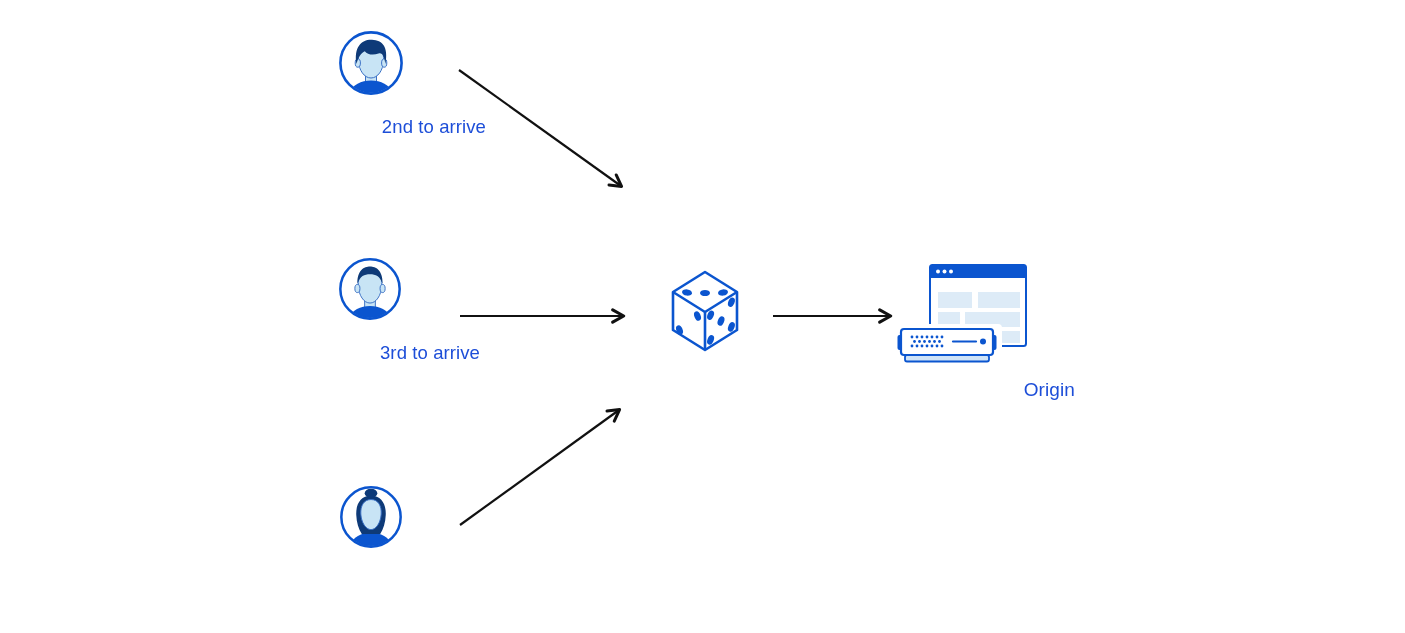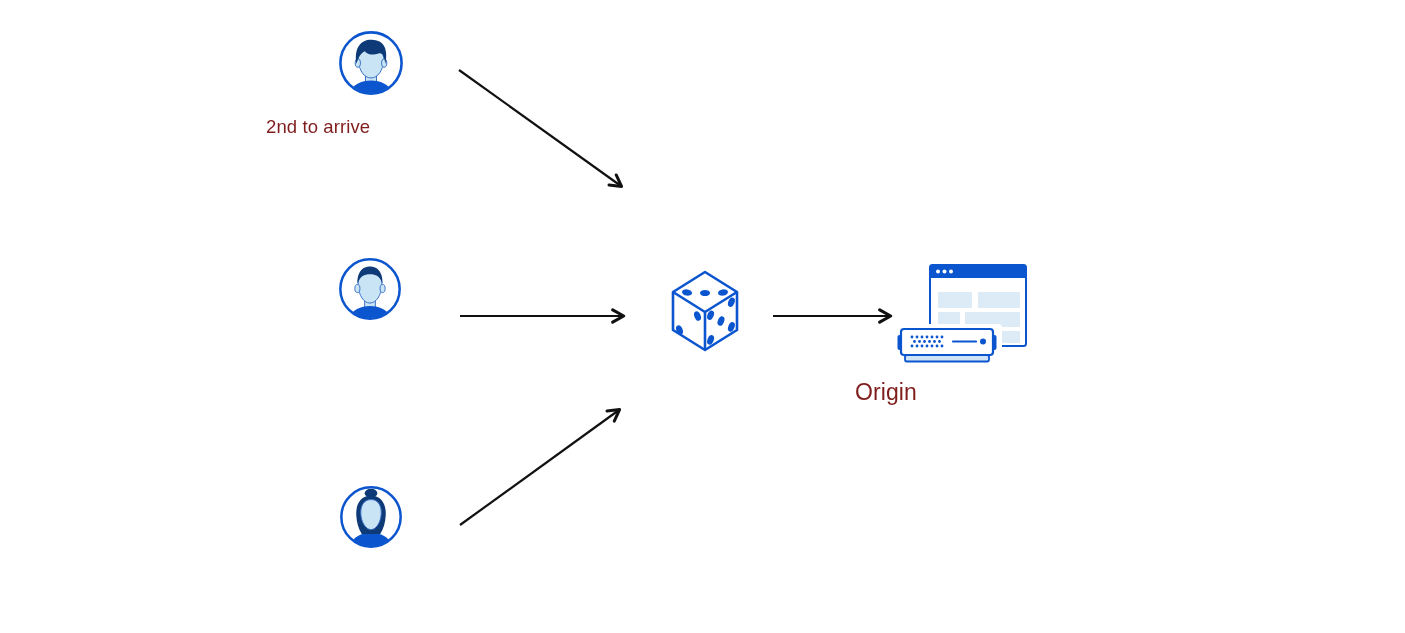--- a/index.html
+++ b/index.html
@@ -12,23 +12,23 @@
     position: relative;
     width: 1405px;
     height: 633px;
     background: #ffffff;
     overflow: hidden;
   }
   .abs { position: absolute; }
   .node-label {
     position: absolute;
     width: 220px;
-    text-align: left;
+    text-align: right;
     font-size: 18.5px;
-    color: #7f1d1d;
+    color: #1d4ed8;
     letter-spacing: 0.1px;
   }
   svg { display: block; }
 </style>
 </head>
 <body>
 
 <div class="canvas">
 
   <svg class="abs" style="left:0;top:0" width="1405" height="633" viewBox="0 0 1405 633">
@@ -78,20 +78,21 @@
         <path d="M33,50.5 C22,50.5 12.5,56 9.5,66 L56.5,66 C53.5,56 44,50.5 33,50.5 Z" fill="#0b55cf"></path>
         <path d="M33,13.5 C41.5,13.5 45.7,20.5 45.1,30 C44.5,39.5 39.5,47.5 33,47.5 C26.5,47.5 21.5,39.5 20.9,30 C20.3,20.5 24.5,13.5 33,13.5 Z" fill="#c8e4f5" stroke="#3a70c4" stroke-width="1"></path>
         <ellipse cx="20" cy="32.5" rx="2.6" ry="4.2" fill="#c8e4f5" stroke="#3a70c4" stroke-width="1"></ellipse>
         <ellipse cx="46" cy="32.5" rx="2.6" ry="4.2" fill="#c8e4f5" stroke="#3a70c4" stroke-width="1"></ellipse>
         <path d="M20,27.5 C19.8,13.5 27,9.8 33,9.8 C39,9.8 46.2,13.5 46,27.5
                  C43,19.5 39,17.8 33,17.8 C27,17.8 23,19.5 20,27.5 Z" fill="#0e3a78"></path>
       </g>
       <circle cx="33" cy="33" r="30.6" fill="none" stroke="#0b55cf" stroke-width="2.6"></circle>
     </svg>
   </div>
+  <div class="node-label" style="left:260px;top:342px">3rd to arrive</div>
 
   <div class="abs" style="left:339px;top:485px">
     <svg width="64" height="64" viewBox="0 0 66 66">
       <defs>
           <clipPath id="clipC">
             <circle cx="33" cy="33" r="29.8"></circle>
           </clipPath>
         </defs>
       <circle cx="33" cy="33" r="30.6" fill="#ffffff"></circle>
       <g clip-path="url(#clipC)">
@@ -174,15 +175,15 @@
           <circle cx="31" cy="83" r="1.4"></circle>
             <circle cx="36" cy="83" r="1.4"></circle>
             <circle cx="41" cy="83" r="1.4"></circle>
           <circle cx="46" cy="83" r="1.4"></circle>
         </g>
         <line x1="57" y1="78.5" x2="80" y2="78.5" stroke="#0b55cf" stroke-width="2.2" stroke-linecap="round"></line>
         <circle cx="87" cy="78.5" r="3" fill="#0b55cf"></circle>
       </g>
     </svg>
   </div>
-  <div class="node-label" style="left:855px;top:379px;font-size:23px">Origin</div>
+  <div class="node-label" style="left:855px;top:379px;font-size:19px">Origin</div>
 
 </div>
 
 </body></html>

